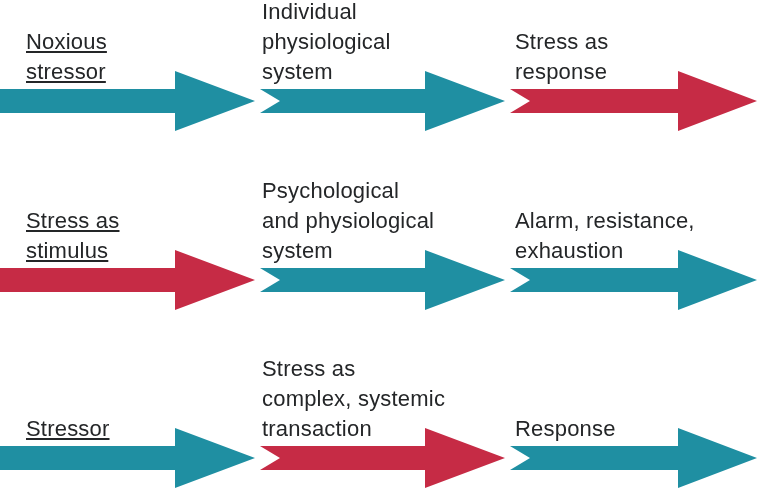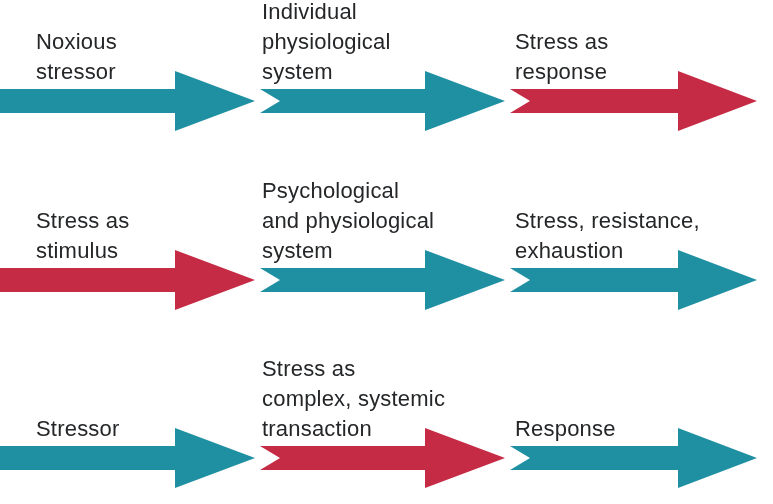--- a/index.html
+++ b/index.html
@@ -26,21 +26,21 @@
   #arrow-row-2 { top: 248px; }
   #arrow-row-3 { top: 426px; }
   .label {
     position: absolute;
     font-size: 22px;
     line-height: 30px;
     color: #242628;
     white-space: pre-line;
     letter-spacing: 0.2px;
   }
-  .col1 { left: 36px; }
+  .col1 { left: 26px; text-decoration: underline; }
   .col2 { left: 262px; }
   .col3 { left: 515px; }
   .row1 { bottom: 417px; }
   .row2 { bottom: 238px; }
   .row3 { bottom: 60px; }
 </style>
 </head>
 <body>
 
 <div class="canvas">
@@ -61,21 +61,21 @@
   <svg id="arrow-row-2" class="arrow-row" viewBox="0 -32 773 64">
       <polygon points="0,-12 175,-12 175,-30 255,0 175,30 175,12 0,12 0,0" fill="#C62B45"></polygon>
       <polygon points="260,-12 425,-12 425,-30 505,0 425,30 425,12 260,12 280,0" fill="#1F8FA2"></polygon>
       <polygon points="510,-12 678,-12 678,-30 757,0 678,30 678,12 510,12 530,0" fill="#1F8FA2"></polygon>
     </svg>
   <div class="label row2 col1">Stress as
 stimulus</div>
   <div class="label row2 col2">Psychological
 and physiological
 system</div>
-  <div class="label row2 col3">Stress, resistance,
+  <div class="label row2 col3">Alarm, resistance,
 exhaustion</div>
 
   <svg id="arrow-row-3" class="arrow-row" viewBox="0 -32 773 64">
       <polygon points="0,-12 175,-12 175,-30 255,0 175,30 175,12 0,12 0,0" fill="#1F8FA2"></polygon>
       <polygon points="260,-12 425,-12 425,-30 505,0 425,30 425,12 260,12 280,0" fill="#C62B45"></polygon>
       <polygon points="510,-12 678,-12 678,-30 757,0 678,30 678,12 510,12 530,0" fill="#1F8FA2"></polygon>
     </svg>
   <div class="label row3 col1">Stressor</div>
   <div class="label row3 col2">Stress as
 complex, systemic

